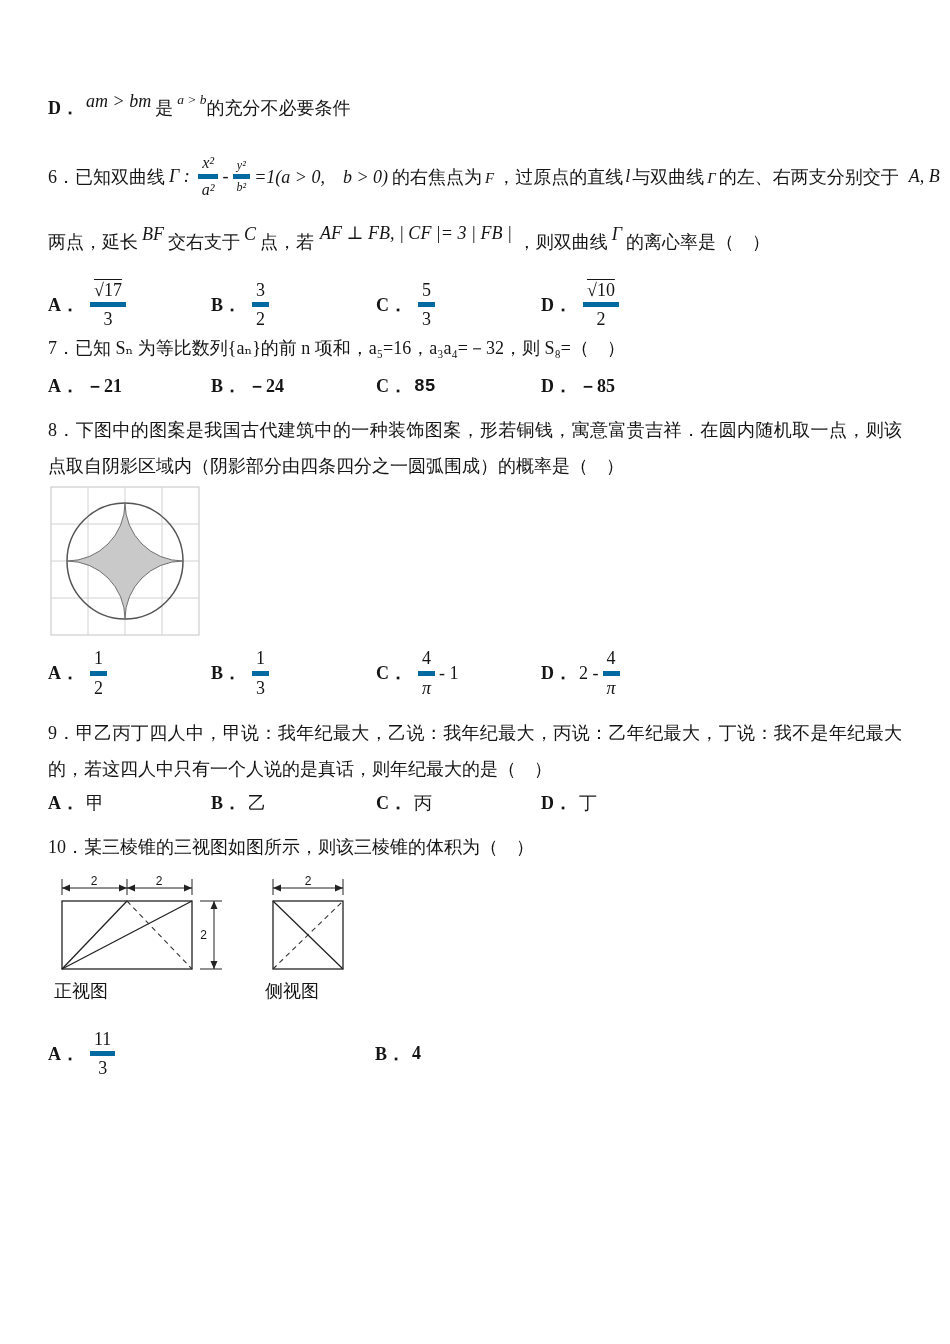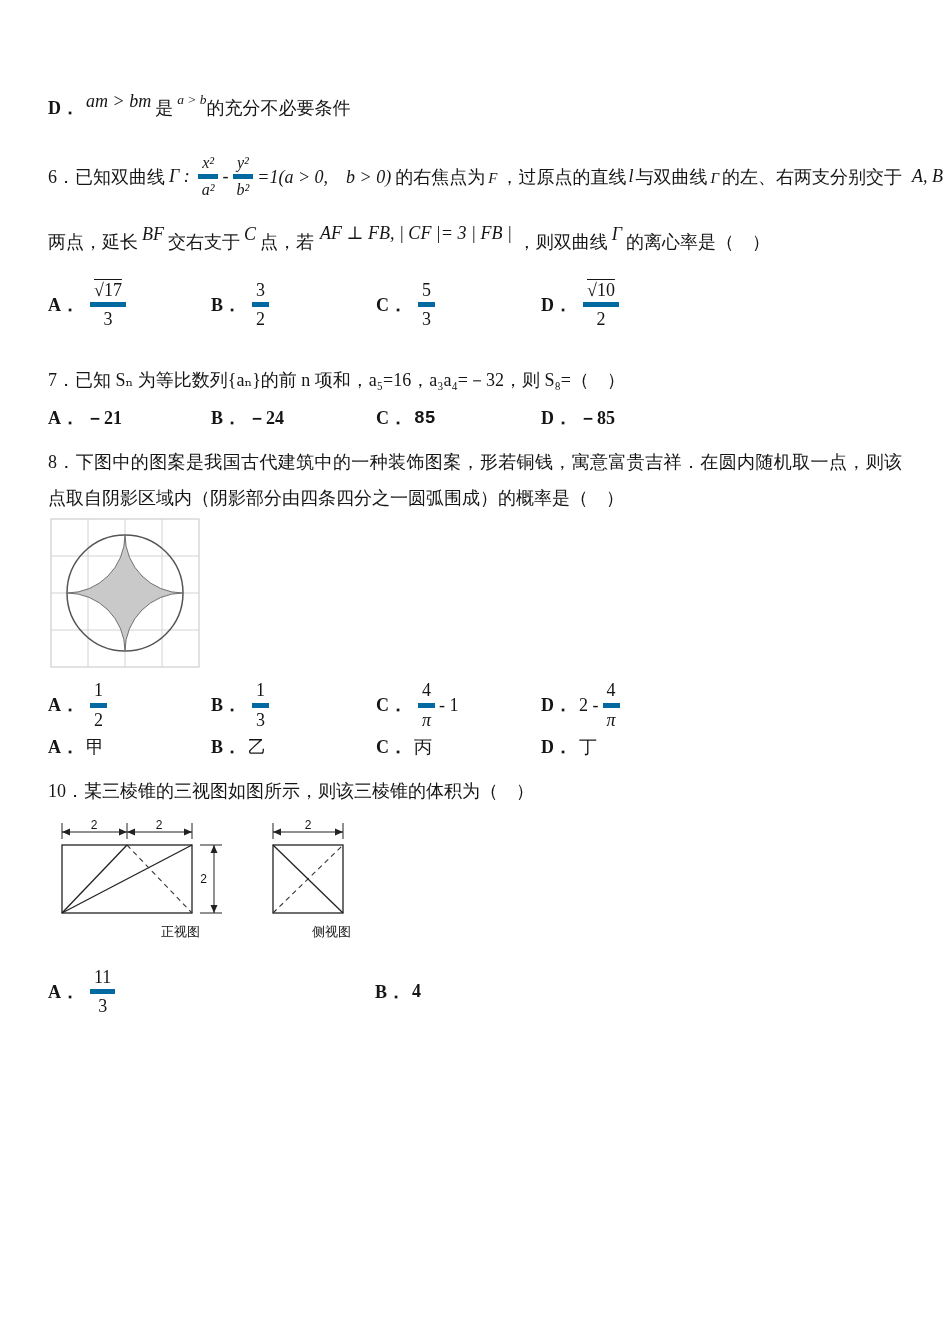--- a/index.html
+++ b/index.html
@@ -26,31 +26,31 @@
 
   .opt-row { display: flex; align-items: center; }
   .opt { display: flex; align-items: center; }
   .w163 { width: 163px; } .w165 { width: 165px; } .w327 { width: 327px; }
   .opt-label { font-weight: bold; margin-right: 7px; }
 
   .prev-line { margin-top: 0; }
   .q6-line1 { margin-top: 34px; }
   .q6-line2 { margin-top: 30px; }
   .q6-opts  { margin-top: 26px; }
-  .q7-line  { margin-top: 32px; }
+  .q7-line  { }
   .q7-opts  { margin-top: 8px; }
   .q8-para  { margin-top: 14px; }
   .q8-fig   { margin-top: 2px; margin-left: 2px; }
   .q8-opts  { margin-top: 12px; }
   .q9-para  { margin-top: 16px; }
   .q9-opts  { margin-top: 4px; }
   .q10-line { margin-top: 14px; }
   .q10-figs { display: flex; align-items: flex-start; gap: 26px; margin-top: 10px; margin-left: 6px; }
   .fig-group { display: flex; flex-direction: column; }
-  .fig-label { font-size: 13px; margin-top: 2px; text-align: right; }
+  .fig-label { font-size: 18px; margin-top: 2px; text-align: left; }
   .q10-top { margin-left: 6px; margin-top: 8px; }
   .q10-opts { margin-top: 26px; }
 
   svg { display: block; }
   svg text { font-family: "Liberation Sans", "DejaVu Sans", sans-serif; fill: #151515; }
 </style>
 </head>
 <body>
 
 <div class="page">
@@ -66,21 +66,21 @@
   <div class="row q6-line1">
     <span>6．</span>
     <span>已知双曲线</span>
     <span class="row" style="margin:0 4px;">
       <span class="it" style="margin-right:4px;">Γ :</span>
       <span class="frac it" style="font-size:16px;">
         <span class="fn">x²</span>
         <span class="fd">a²</span>
       </span>
       <span>-</span>
-      <span class="frac it" style="font-size:16px;">
+      <span class="frac it" style="font-size:12px;">
         <span class="fn">y²</span>
         <span class="fd">b²</span>
       </span>
       <span class="it">=1(a &gt; 0,　b &gt; 0)</span>
     </span>
     <span>的右焦点为</span>
     <span class="low-small" style="margin:0 3px;">F</span>
     <span>，过原点的直线</span>
     <span class="it" style="margin:0 2px;">l</span>
     <span>与双曲线</span>
@@ -194,20 +194,21 @@
     <div class="opt">
       <span class="opt-label">D．</span>
       <span>2 -</span>
       <span class="frac">
         <span class="fn">4</span>
         <span class="fd it">π</span>
       </span>
     </div>
   </div>
 
+  <div class="para q9-para">9．甲乙丙丁四人中，甲说：我年纪最大，乙说：我年纪最大，丙说：乙年纪最大，丁说：我不是年纪最大的，若这四人中只有一个人说的是真话，则年纪最大的是（　）</div>
   <div class="opt-row q9-opts">
     <div class="opt w163">
       <span class="opt-label">A．</span>
       <span>甲</span>
     </div>
     <div class="opt w165">
       <span class="opt-label">B．</span>
       <span>乙</span>
     </div>
     <div class="opt w165">

